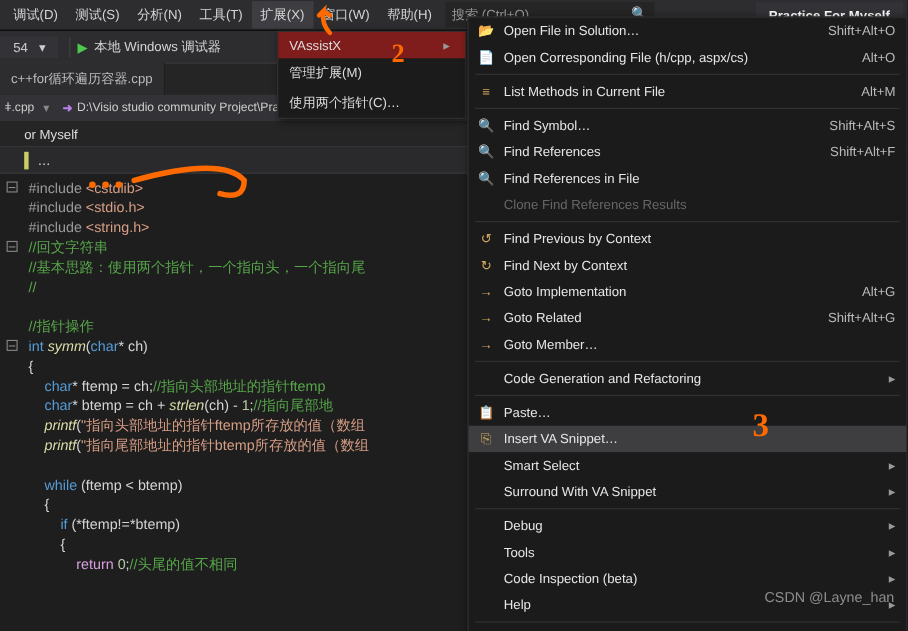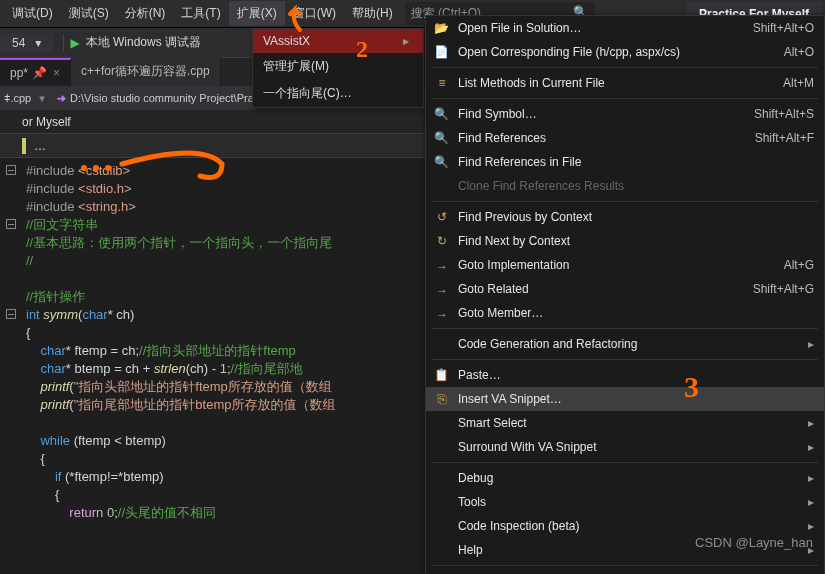--- a/index.html
+++ b/index.html
@@ -68,25 +68,24 @@
 <div class="toolbar">
   <div class="combo"><span>54</span> &nbsp; ▾</div>
   <div class="sep"></div>
   <span class="play">▶</span>
   <span class="txt">本地 Windows 调试器</span>
 </div>
 
 <div id="vassistx-menu" class="submenu">
     <div class="row hl">VAssistX<span class="chev">▸</span></div>
     <div class="row">管理扩展(M)</div>
-    <div class="row">一个指向尾(C)…</div>
+    <div class="row">使用两个指针(C)…</div>
   </div>
 
 <div class="tabs" id="tabs-host">
-    <div class="tab active"><span>pp*</span><span class="pin">📌</span><span class="close">×</span></div>
     <div class="tab"><span>c++for循环遍历容器.cpp</span></div>
   </div>
 
 <div class="breadcrumb-bar">
   <span>ǂ.cpp</span>
   <span style="margin:0 8px;color:#888;">▾</span>
   <span class="arrow">➜</span>
   <span>D:\Visio studio community Project\Practice Fo</span>
 </div>
 

